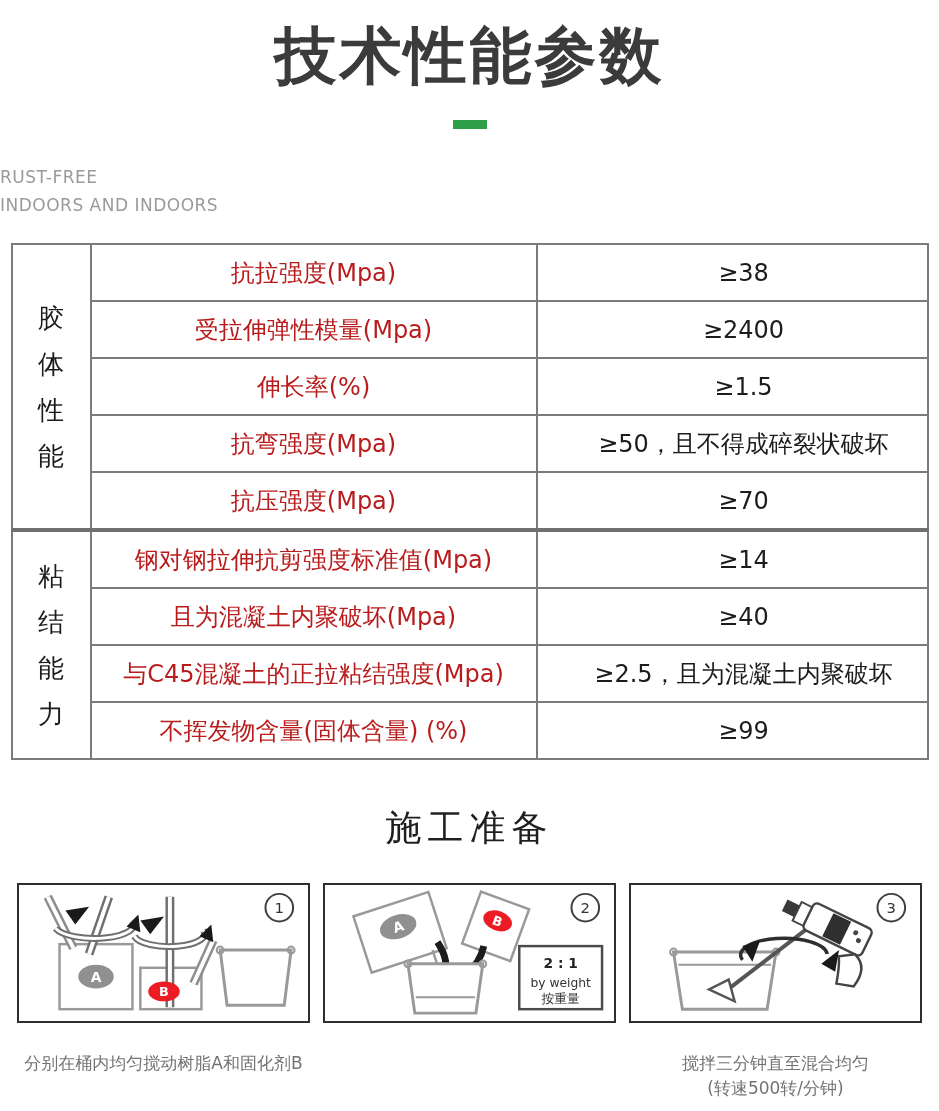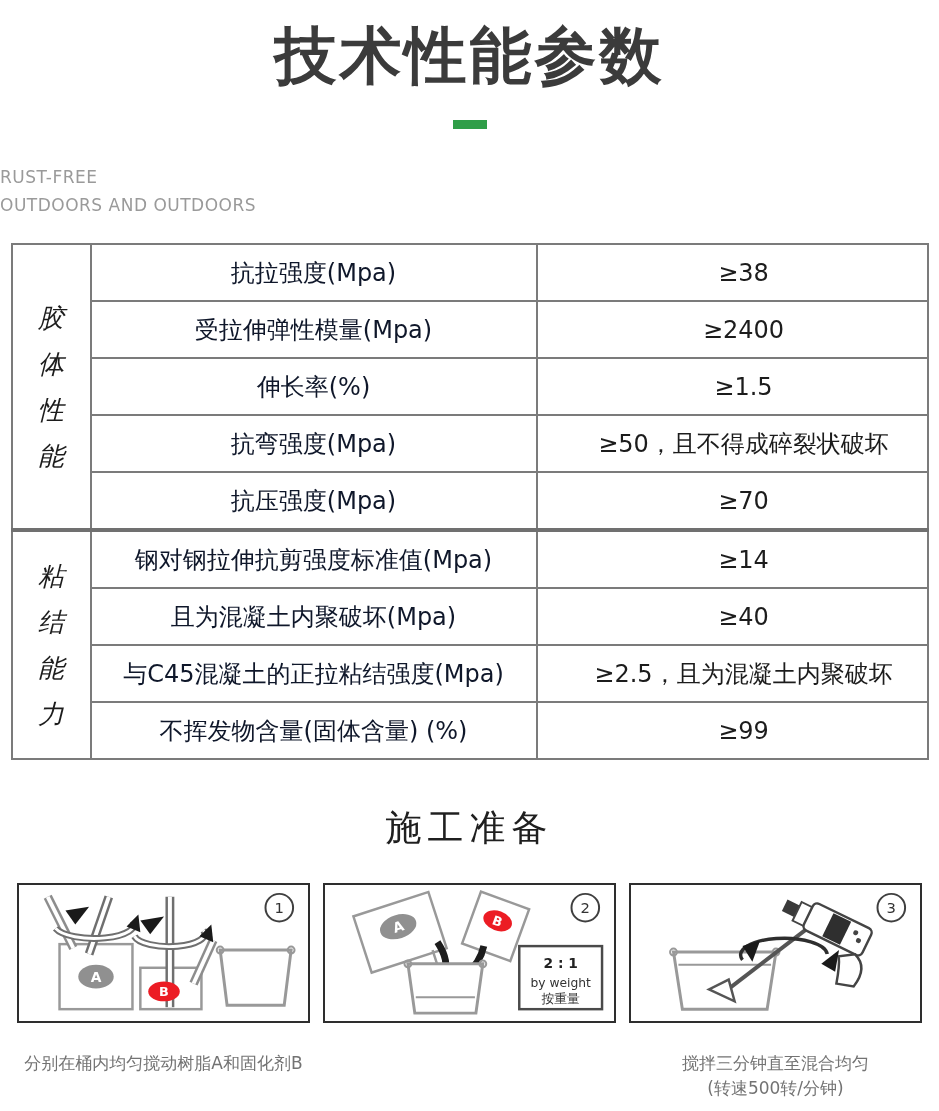--- a/index.html
+++ b/index.html
@@ -16,23 +16,23 @@
   .subtitle-wrap { margin-top:34px; }
 
   table.spec {
     border-collapse:collapse; margin:24px auto 0;
     width:885px; table-layout:fixed;
   }
   table.spec td { border:2px solid #7b7b7b; background:#fff; }
   .group-cell {
     width:79px; box-sizing:border-box; padding:0 15px;
     font-size:26px; line-height:46px; text-align:center;
-    word-break:break-all; color:#1c1c1c; vertical-align:middle;font-style:italic;
-  }
-  .name-cell  { width:442px; height:53px; text-align:center; font-size:24px; color:#0f172a;border-radius:17px; }
+    word-break:break-all; color:#1c1c1c; vertical-align:middle;
+  }
+  .name-cell  { width:442px; height:53px; text-align:center; font-size:24px; color:#b91c1c;border-radius:17px; }
   .value-cell { width:364px; height:53px; text-align:center; font-size:24px; color:#1c1c1c;padding-left:24px; }
   tr.group-sep td { border-top:4px solid #707070; }
 
   .section-title {
     margin:44px 15px 0; text-align:center;
     font-size:36px; font-weight:400; color:#1f1f1f; letter-spacing:6px;
   }
 
   .steps { display:flex; justify-content:space-between; padding:0 17px; margin-top:30px; }
   .step { width:293px; }
@@ -48,21 +48,21 @@
 </style>
 </head>
 <body>
 
 <div class="page">
 
   <h1 class="title">技术性能参数</h1>
   <div class="accent-dash"></div>
   <div class="subtitle-wrap">
     <div class="subtitle">RUST-FREE</div>
-    <div class="subtitle">OUTDOORS AND OUTDOORS</div>
+    <div class="subtitle">INDOORS AND INDOORS</div>
   </div>
 
   <table class="spec">
     <tbody>
       <tr>
         <td class="group-cell" rowspan="5">胶体性能</td>
         <td class="name-cell">抗拉强度(Mpa)</td>
         <td class="value-cell">≥38</td>
       </tr>
       <tr>

